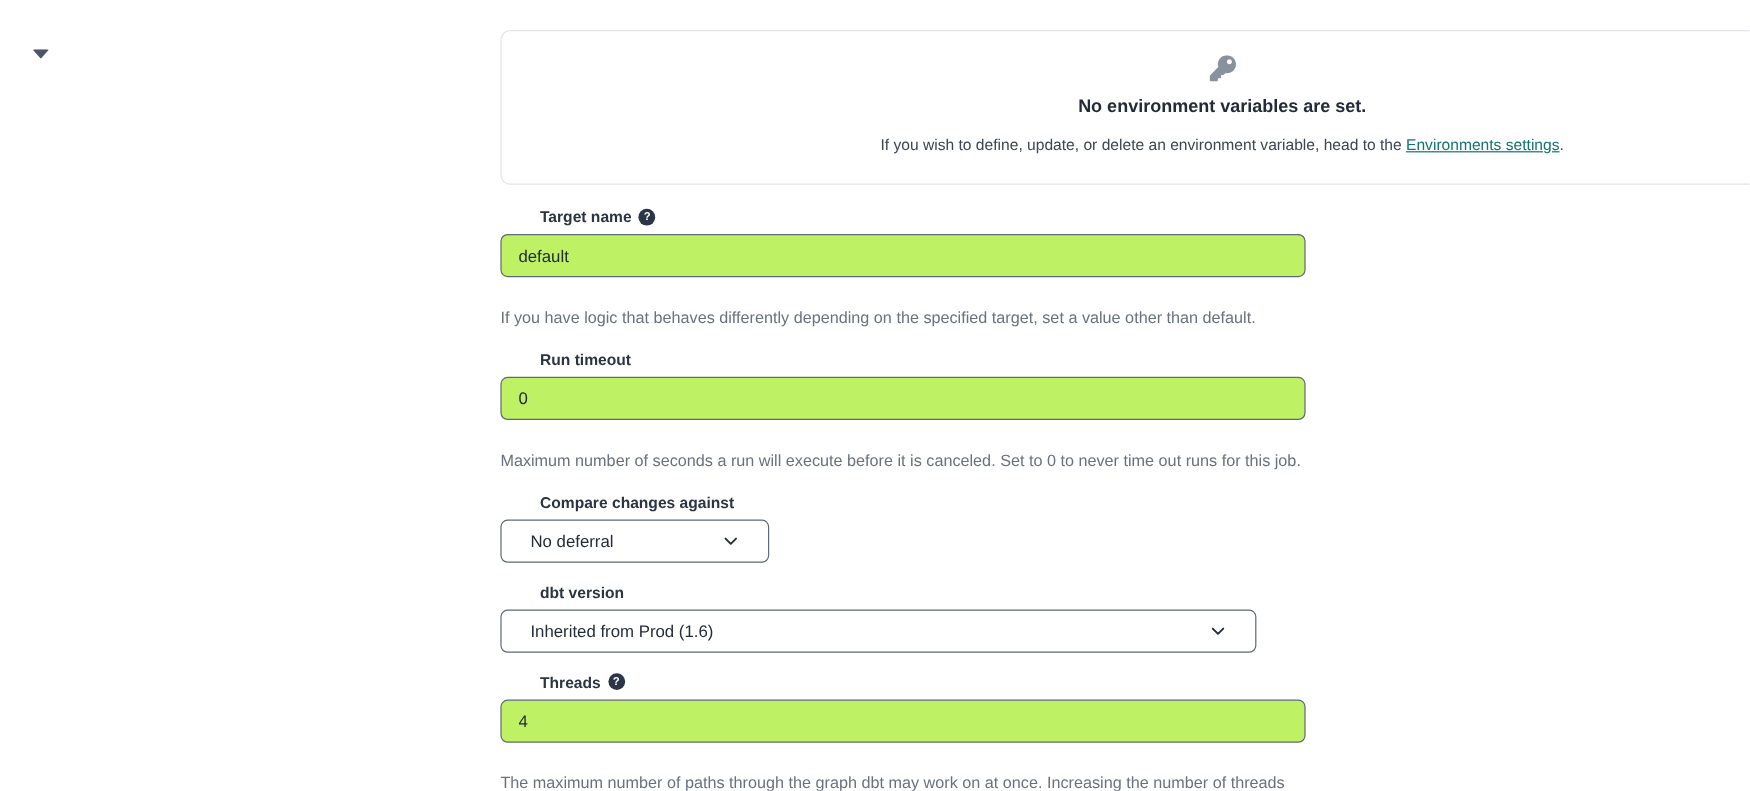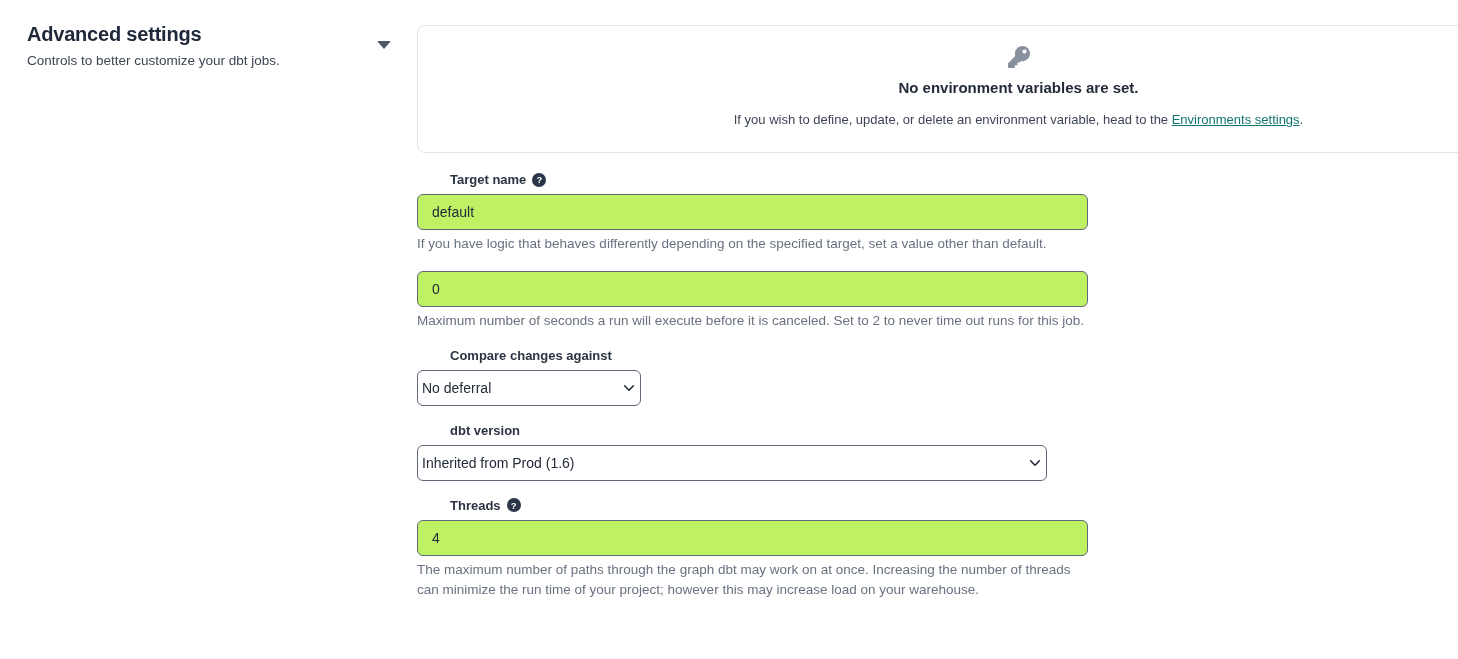--- a/index.html
+++ b/index.html
@@ -110,46 +110,42 @@
     background: #bef264;
     outline: none;
   }
   .select {
     display: flex;
     align-items: center;
     justify-content: space-between;
     height: 36px;
     border: 1px solid #5f6977;
     border-radius: 6px;
-    padding: 0 4px;
+    padding: 0 24px;
     font-size: 14px;
     color: #232b38;
     background: #ffffff;
     cursor: pointer;
   }
   .select.small { width: 224px; }
   .select.full  { width: 630px; }
   .helper {
-    margin: 4px 0 0 0;
+    margin: 24px 0 0 0;
     max-width: 671px;
     font-size: 13.5px;
     line-height: 1.48;
     color: #697180;
   }
 </style>
 </head>
 <body>
 
 <div class="layout">
 
   <div class="left-col">
-    <div>
-      <h1 class="page-title">Advanced settings</h1>
-      <p class="page-subtitle">Controls to better customize your dbt jobs.</p>
-    </div>
     <span class="caret"></span>
   </div>
 
   <div class="right-col">
 
     <div class="env-card">
       <span class="key-wrap">
         <svg width="22" height="22" viewBox="0 0 512 512" aria-hidden="true">
           <path fill="#8a919e" d="M512 176.001C512 273.203 433.202 352 336 352c-11.22 0-22.19-1.062-32.827-3.069l-24.012 27.014A23.999 23.999 0 0 1 261.223 384H224v40c0 13.255-10.745 24-24 24h-40v40c0 13.255-10.745 24-24 24H24c-13.255 0-24-10.745-24-24v-78.059c0-6.365 2.529-12.47 7.029-16.971l161.802-161.802C163.108 213.814 160 195.271 160 176 160 78.798 238.797.001 336 .001 433.488.001 512 78.511 512 176.001zM336 128c0 26.51 21.49 48 48 48s48-21.49 48-48-21.49-48-48-48-48 21.49-48 48z"></path>
         </svg>
@@ -163,22 +159,25 @@
       <div class="form-group">
         <div class="field-label">
           <span>Target name</span>
           <span class="help-badge">?</span>
         </div>
         <input class="text-input" type="text" value="default" style="">
         <p class="helper">If you have logic that behaves differently depending on the specified target, set a value other than default.</p>
       </div>
 
       <div class="form-group">
+        <div class="field-label">
+          <span>Run timeout</span>
+        </div>
         <input class="text-input" type="text" value="0" style="">
-        <p class="helper">Maximum number of seconds a run will execute before it is canceled. Set to 2 to never time out runs for this job.</p>
+        <p class="helper">Maximum number of seconds a run will execute before it is canceled. Set to 0 to never time out runs for this job.</p>
       </div>
 
       <div class="form-group">
         <div class="field-label">
           <span>Compare changes against</span>
         </div>
         <div class="select small">
           <span>No deferral</span>
           <svg width="14" height="14" viewBox="0 0 16 16">
             <path d="M3 5.5 L8 10.5 L13 5.5" fill="none" stroke="#232b38" stroke-width="1.8" stroke-linecap="round" stroke-linejoin="round"></path>

